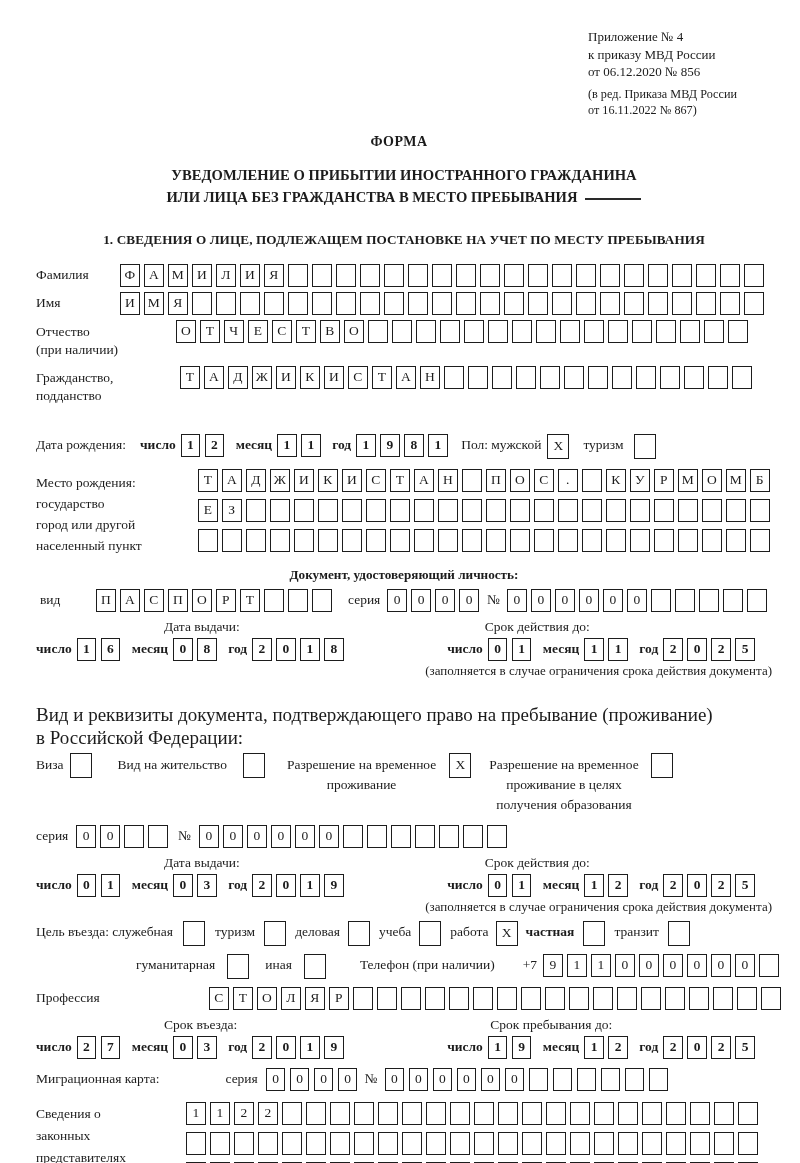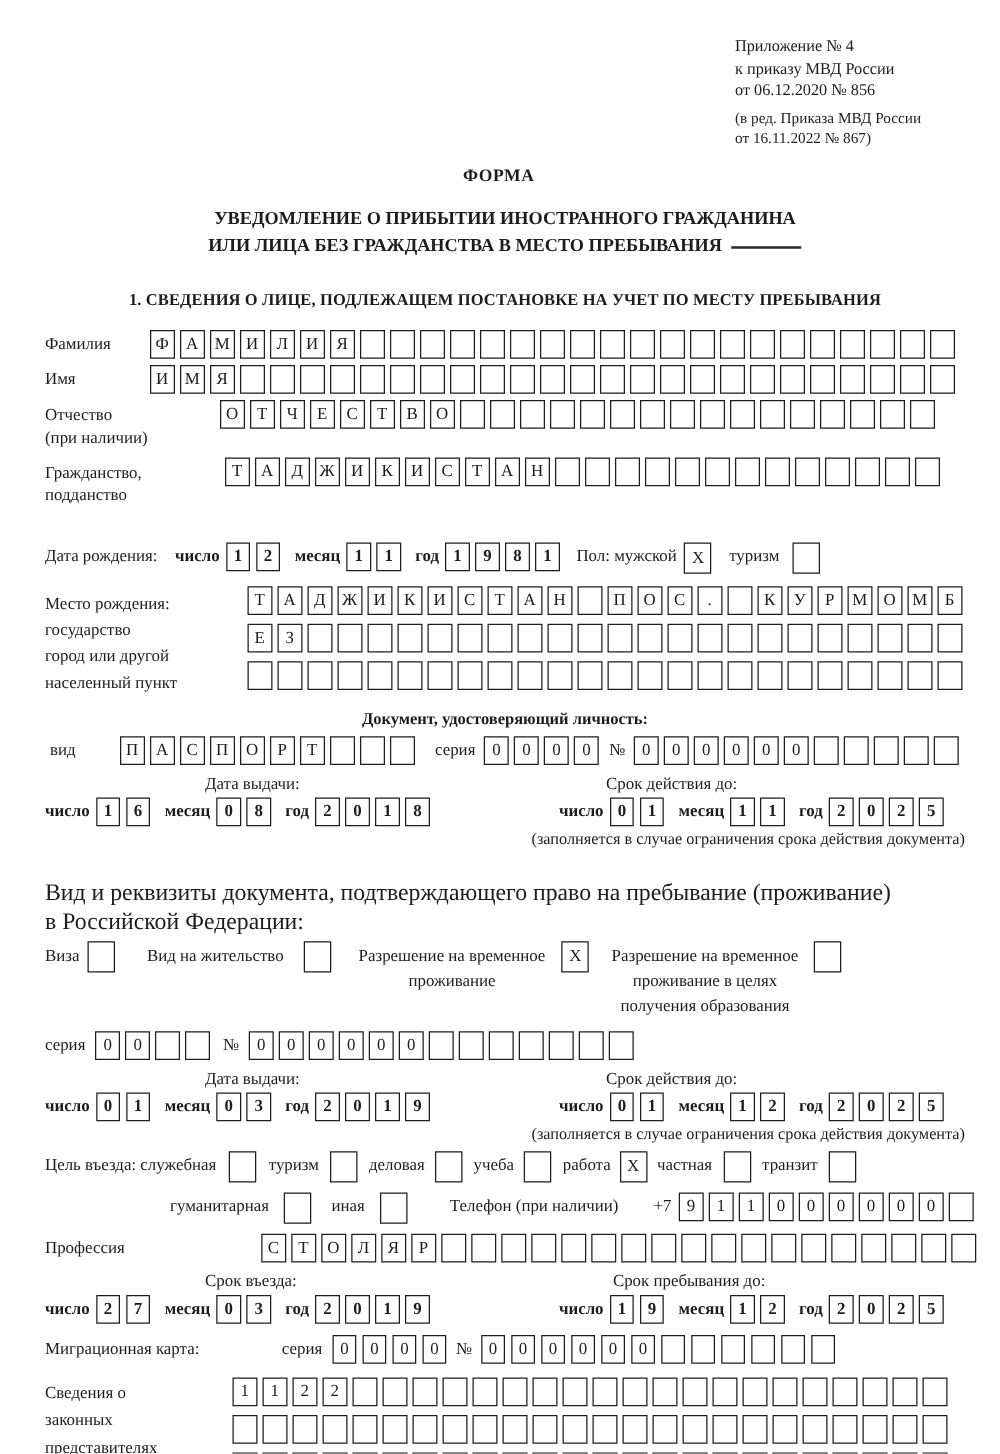--- a/index.html
+++ b/index.html
@@ -486,21 +486,21 @@
     <span class="lbl">Цель въезда: служебная</span>
     <div class="chk" style="margin-left:10px;"></div>
     <span class="lbl" style="margin-left:10px;">туризм</span>
     <div class="chk" style="margin-left:9px;"></div>
     <span class="lbl" style="margin-left:9px;">деловая</span>
     <div class="chk" style="margin-left:8px;"></div>
     <span class="lbl" style="margin-left:9px;">учеба</span>
     <div class="chk" style="margin-left:8px;"></div>
     <span class="lbl" style="margin-left:9px;">работа</span>
     <div class="chk" style="margin-left:7px;">X</div>
-    <span class="lbl" style="margin-left:8px;">частная</span>
+    <span class="lbl" style="margin-left:8px;font-weight:bold;">частная</span>
     <div class="chk" style="margin-left:9px;"></div>
     <span class="lbl" style="margin-left:9px;">транзит</span>
     <div class="chk" style="margin-left:9px;"></div>
   </div>
 
   <div class="row" style="margin-top:8px;align-items:flex-start;">
     <span class="lbl" style="margin-left:100px;">гуманитарная</span>
     <div class="chk" style="margin-left:12px;"></div>
     <span class="lbl" style="margin-left:16px;">иная</span>
     <div class="chk" style="margin-left:12px;"></div>

